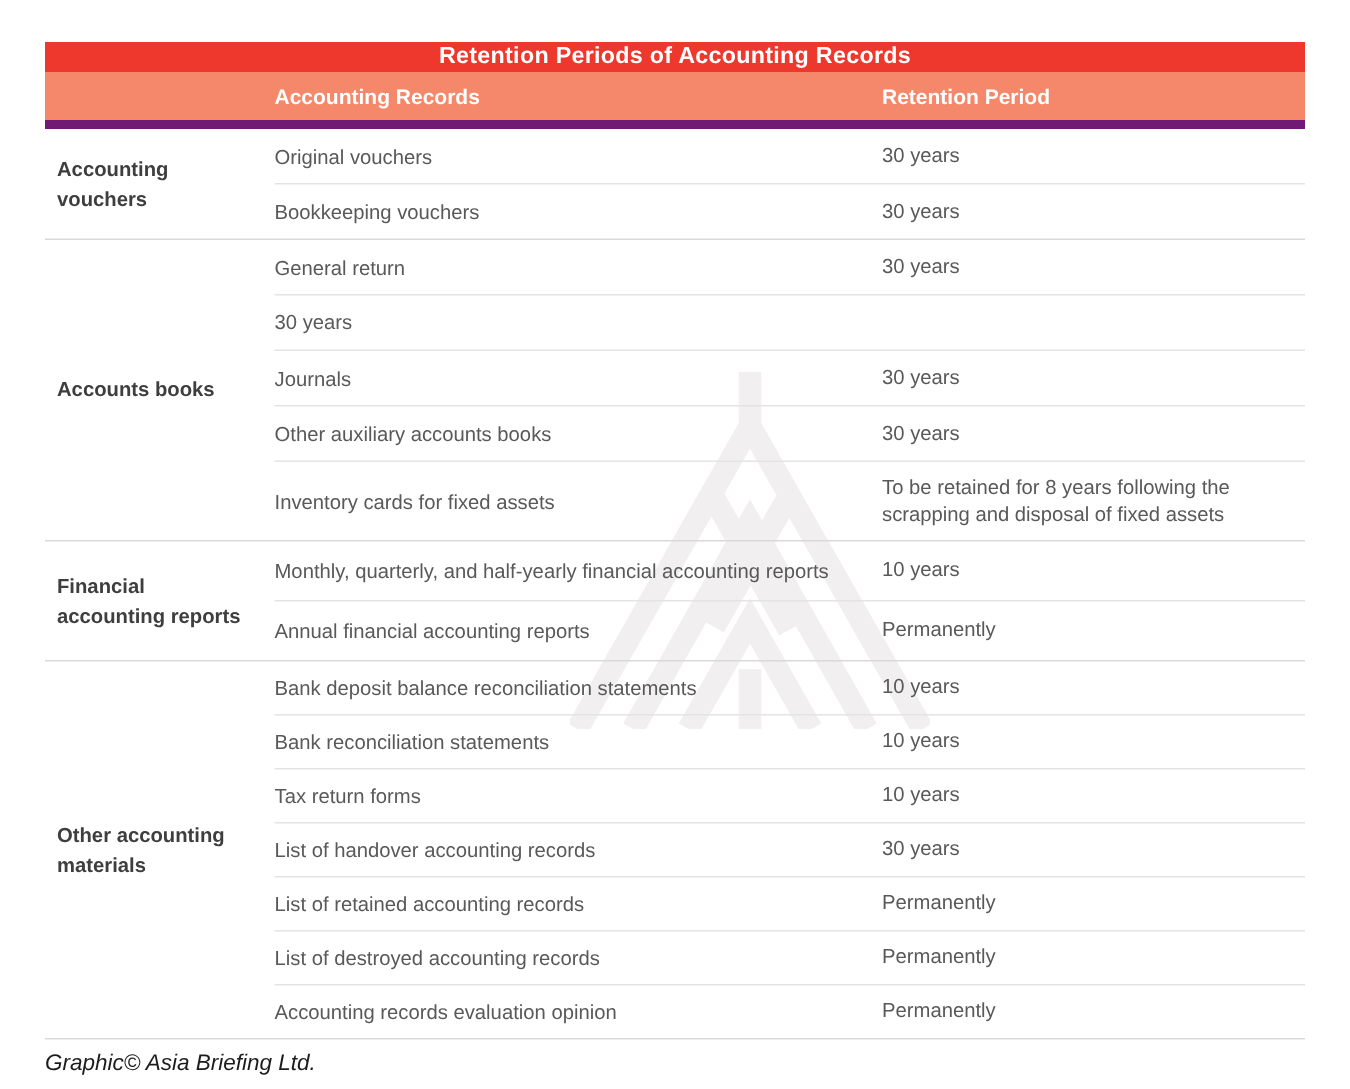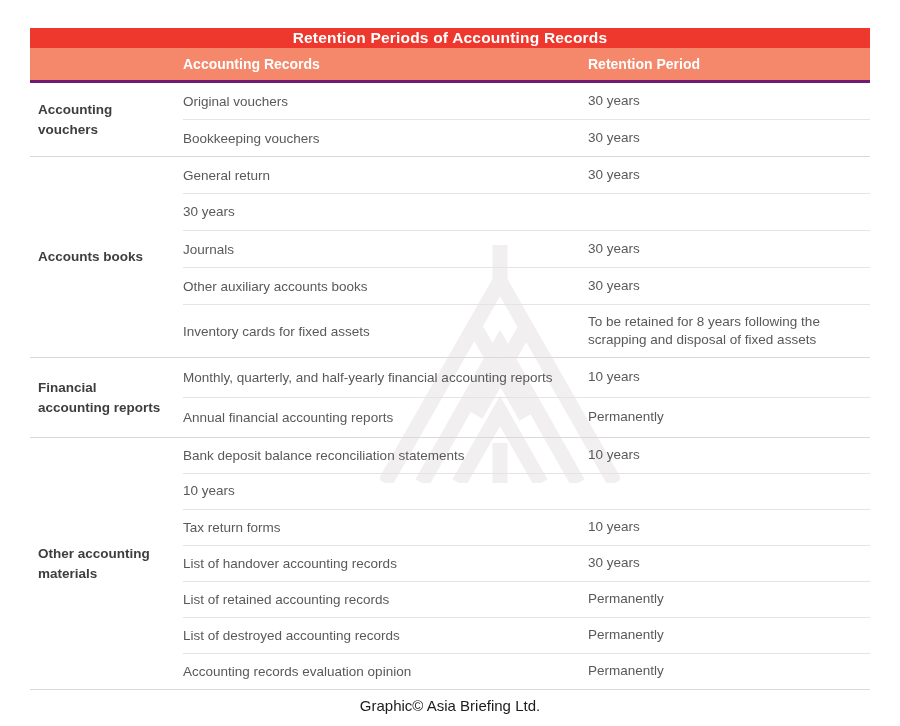--- a/index.html
+++ b/index.html
@@ -17,21 +17,21 @@
     display:flex; align-items:center; justify-content:center;
   }
   .subheader {
     height:32px; background:var(--subheader-bg, #f5886b);
     color:#ffffff; font-weight:700; font-size:14px;
     display:flex; align-items:center;
   }
   .subheader .col-record { margin-left:153px; width:405px; }
   .subheader .col-retention { flex:1; }
 
-  .table-body { position:relative; border-top:3px solid #701a75; }
+  .table-body { position:relative; border-top:6px solid #701a75; }
 
   .watermark {
     position:absolute; left:350px; top:150px; width:240px; height:250px;
     z-index:0; pointer-events:none;
   }
 
   .group {
     display:flex; border-bottom:1px solid #d9d9d9;
     position:relative; z-index:1;
   }
@@ -49,22 +49,22 @@
     font-size:13.5px; color:var(--body-text, #595959);
   }
   .row:last-child { border-bottom:none; }
   .row .record { width:405px; box-sizing:border-box; padding-right:12px; }
   .row .retention { flex:1; box-sizing:border-box; padding-right:14px; line-height:1.35; }
   .row.tall { height:52px; }
   .group.g3 .row { height:39px; }
   .group.g4 .row { height:35px; }
 
   .footer {
-    width:840px; margin-top:7px; text-align:center;
-    font-size:15px; color:#1c1c1c;
+    width:840px; margin-top:7px; text-align:left;
+    font-style:italic; font-size:15px; color:#1c1c1c;
   }
 </style>
 </head>
 <body>
 
 <div class="page">
   <div class="table">
 
     <div class="title-bar">Retention Periods of Accounting Records</div>
 
@@ -149,20 +149,21 @@
       <div class="group g4">
         <div class="category">
             <span>Other accounting materials</span>
           </div>
         <div class="rows">
           <div class="row">
             <span class="record">Bank deposit balance reconciliation statements</span>
             <span class="retention">10 years</span>
           </div>
           <div class="row">
+            <span class="record">Bank reconciliation statements</span>
             <span class="retention">10 years</span>
           </div>
           <div class="row">
             <span class="record">Tax return forms</span>
             <span class="retention">10 years</span>
           </div>
           <div class="row">
             <span class="record">List of handover accounting records</span>
             <span class="retention">30 years</span>
           </div>

